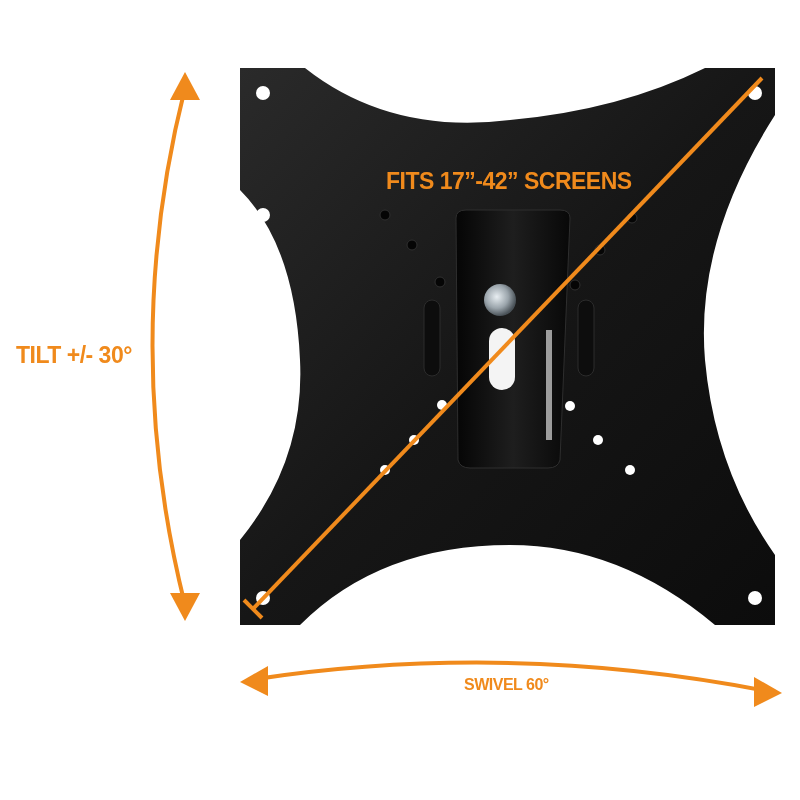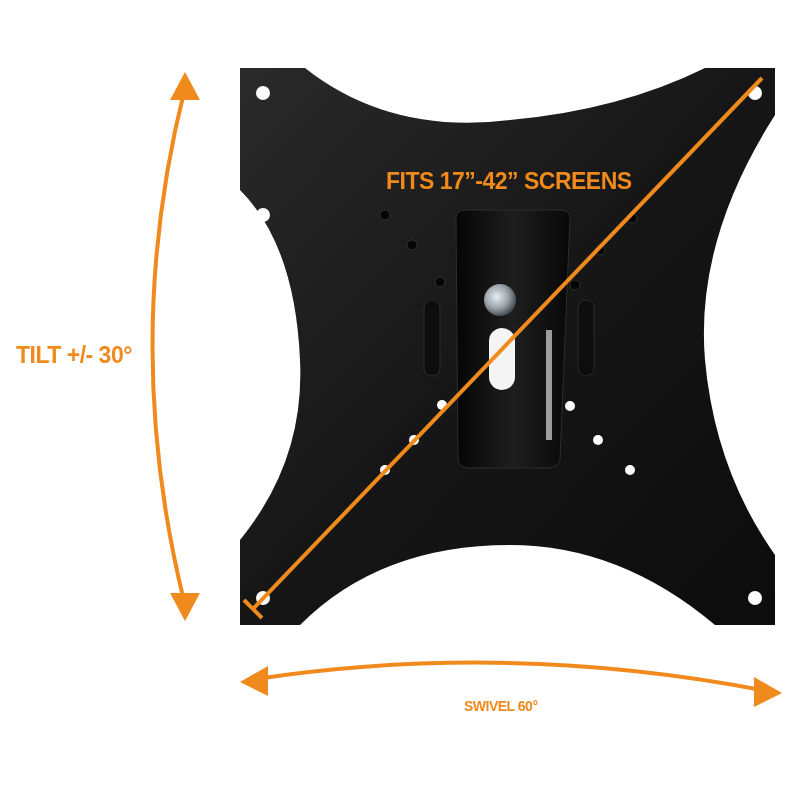--- a/index.html
+++ b/index.html
@@ -1,21 +1,21 @@
 <!DOCTYPE html>
 <html><head>
 <meta charset="utf-8">
 <style>
   html, body { margin: 0; padding: 0; background: #ffffff; }
   .canvas { position: relative; width: 785px; height: 800px; overflow: hidden; background: #ffffff; font-family: "Liberation Sans", sans-serif; }
   svg.art { position: absolute; left: 0; top: 0; }
   .label { position: absolute; font-weight: bold; white-space: nowrap; letter-spacing: -0.5px; }
   .fits { left: 386px; top: 168px; font-size: 23px; }
   .tilt { left: 16px; top: 342px; font-size: 23px; }
-  .swivel { left: 464px; top: 698px; font-size: 14px; }
+  .swivel { left: 464px; top: 676px; font-size: 16px; }
 </style>
 </head>
 <body>
 
 <div class="canvas">
   <svg class="art" width="800" height="800" viewBox="0 0 800 800">
     <defs>
       <linearGradient id="plateGrad" x1="0" y1="0" x2="1" y2="1">
         <stop offset="0" stop-color="#2a2a2a"></stop>
         <stop offset="0.5" stop-color="#161616"></stop>

